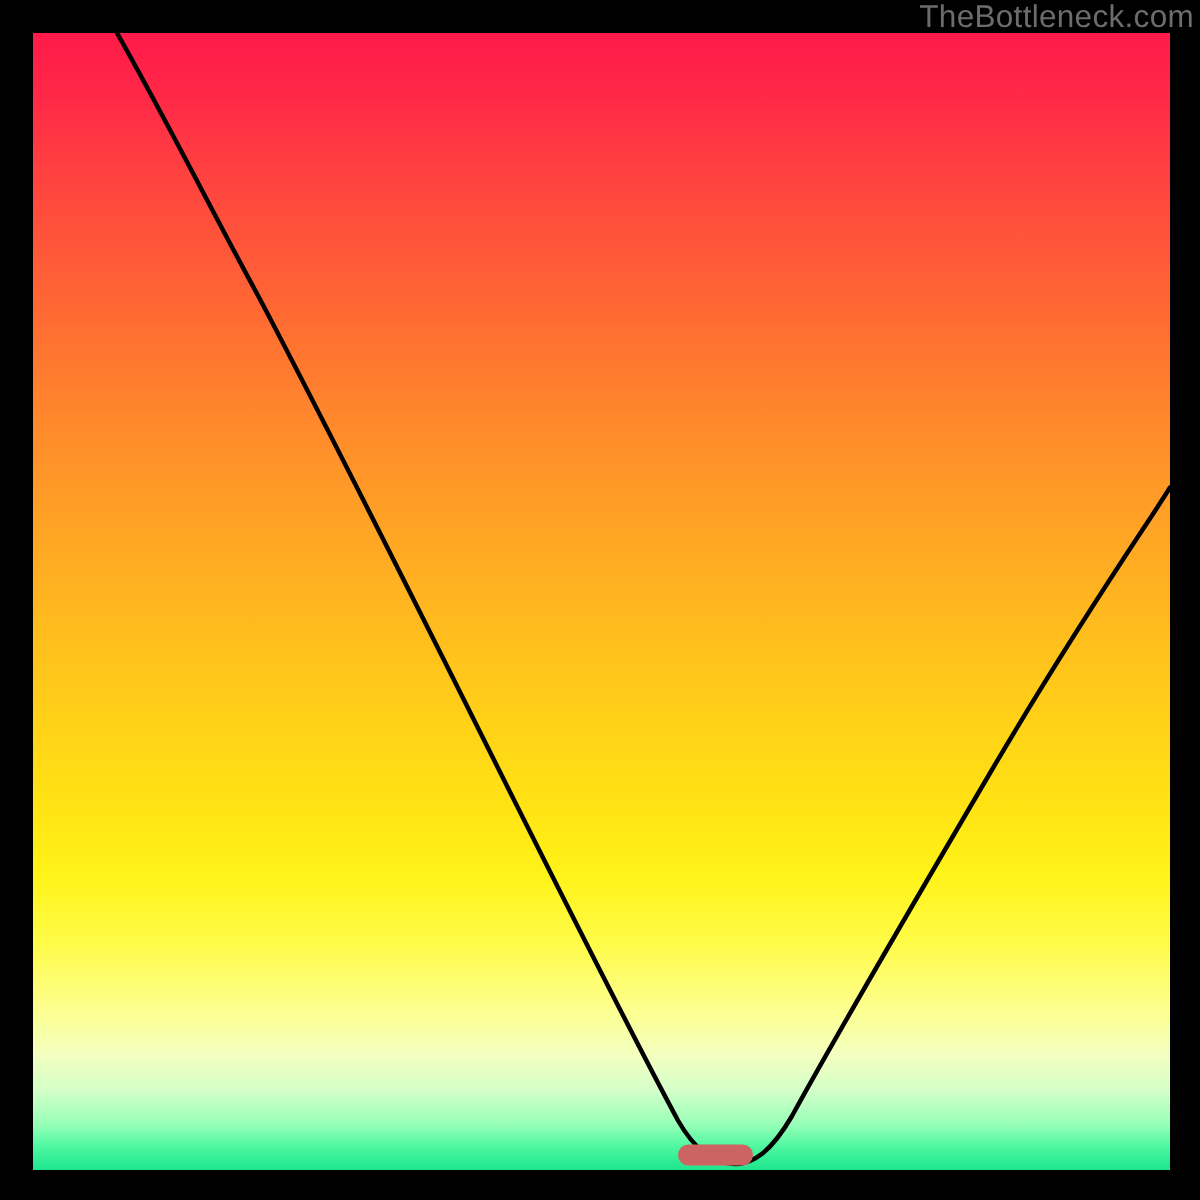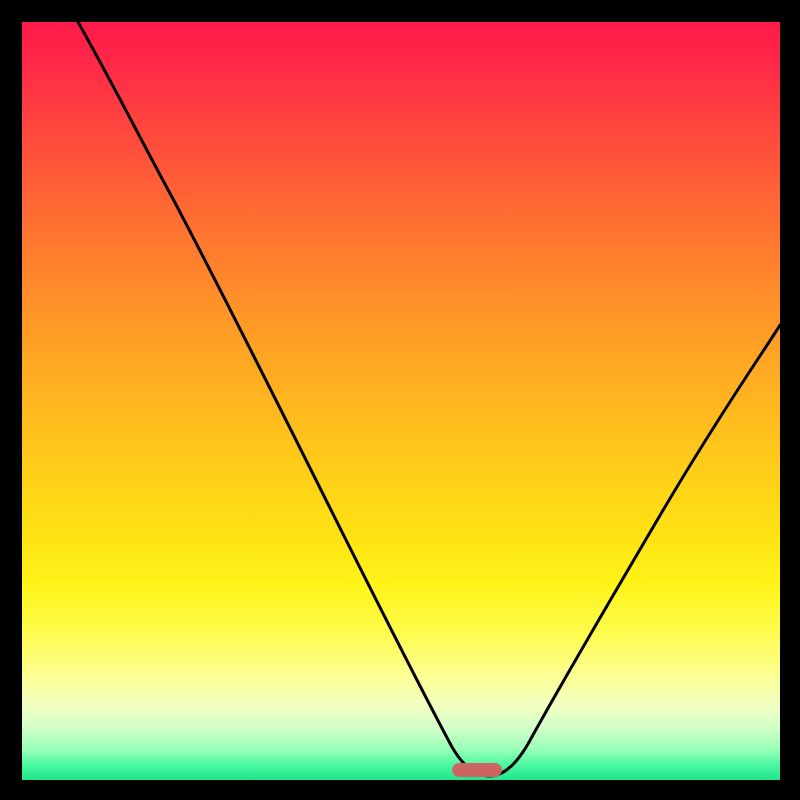--- a/index.html
+++ b/index.html
@@ -88,13 +88,14 @@
                C 345 560, 395 660, 430 725
                C 442 746, 455 754, 468 754
                C 480 754, 492 746, 506 722
                C 540 660, 590 575, 640 490
                C 700 388, 748 320, 758 303" fill="none" stroke="#000" stroke-width="3" stroke-linecap="round" stroke-linejoin="round"></path>
     </svg>
 
     <div class="marker" style="left:430px; top:741px;"></div>
   </div>
 
+  <div class="watermark">TheBottleneck.com</div>
 </div>
 
 </body></html>

